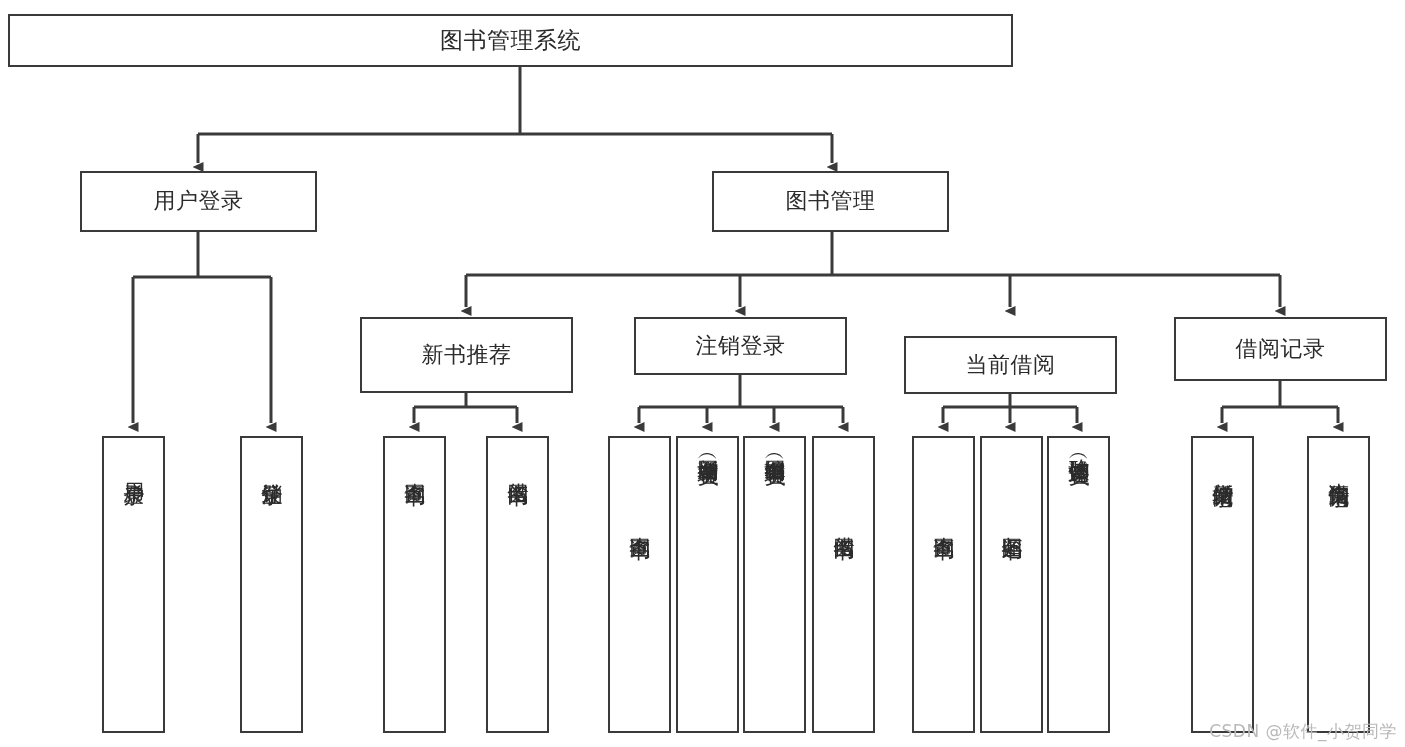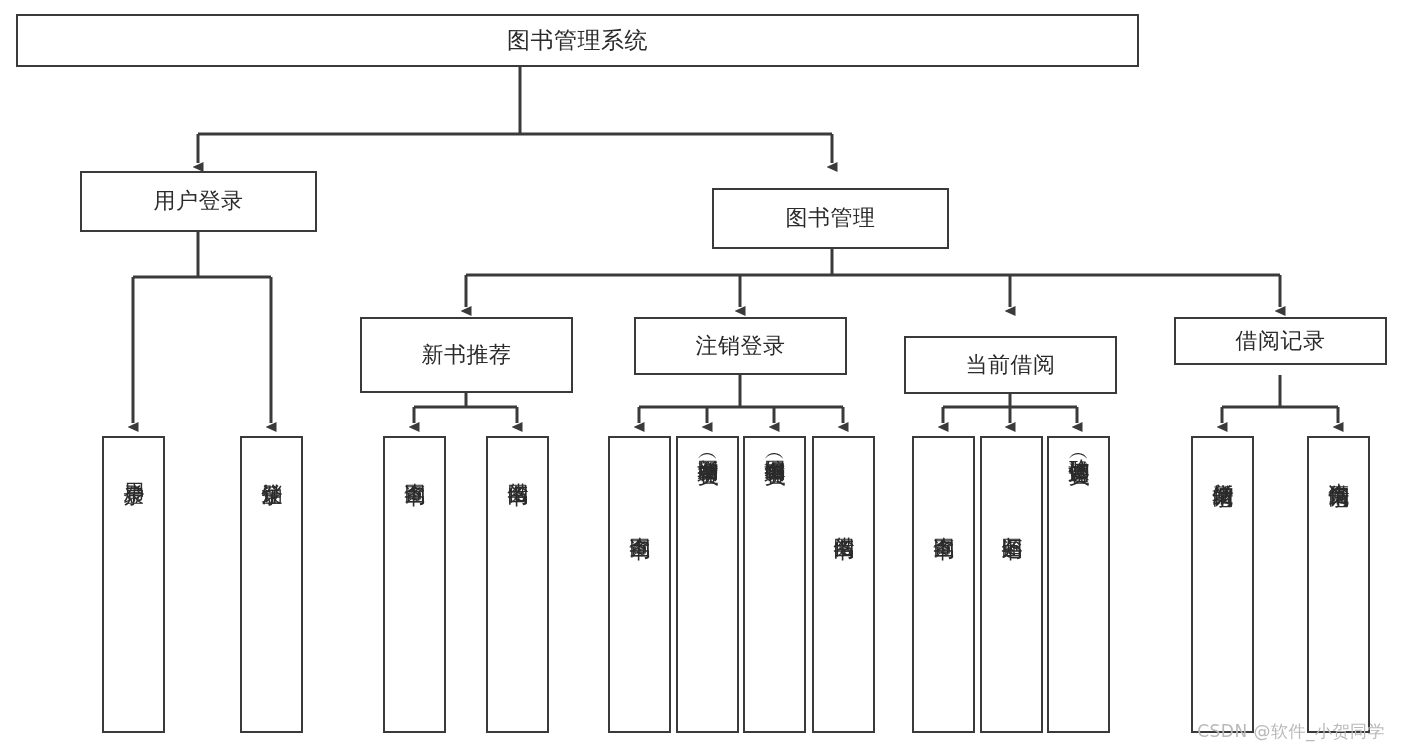--- a/index.html
+++ b/index.html
@@ -64,21 +64,21 @@
     margin-top: 0px;
   }
   .leaf-mid .vtext {
     margin-top: 78px;
   }
   .leaf-short .vtext {
     margin-top: 24px;
   }
   .watermark {
     position: absolute;
-    right: 20px;
+    right: 8px;
     bottom: 4px;
     font-size: 17px;
     color: #b9b9b9;
     letter-spacing: 0.5px;
     z-index: 5;
     white-space: nowrap;
   }
 </style>
 </head>
 <body>
@@ -128,33 +128,33 @@
       <path d="M1010,407 L1010,423" marker-end="url(#arrow)"></path>
       <path d="M1077,407 L1077,423" marker-end="url(#arrow)"></path>
 
       <path d="M1280,375 L1280,407"></path>
       <path d="M1222,407 L1338,407"></path>
       <path d="M1222,407 L1222,423" marker-end="url(#arrow)"></path>
       <path d="M1338,407 L1338,423" marker-end="url(#arrow)"></path>
     </g>
   </svg>
 
-  <div class="node node-h node-root" style="left:16px; top:14px; width:1123px; height:53px;">图书管理系统</div>
+  <div class="node node-h node-root" style="left:8px; top:14px; width:1005px; height:53px;">图书管理系统</div>
 
   <div class="node node-h" style="left:80px; top:171px; width:237px; height:61px;">用户登录</div>
 
-  <div class="node node-h" style="left:712px; top:188px; width:237px; height:61px;">图书管理</div>
+  <div class="node node-h" style="left:712px; top:171px; width:237px; height:61px;">图书管理</div>
 
   <div class="node node-h" style="left:360px; top:317px; width:213px; height:76px;">新书推荐</div>
 
   <div class="node node-h" style="left:634px; top:317px; width:213px; height:58px;">注销登录</div>
 
   <div class="node node-h" style="left:904px; top:336px; width:213px; height:58px;">当前借阅</div>
 
-  <div class="node node-h" style="left:1174px; top:317px; width:213px; height:48px;">借阅记录</div>
+  <div class="node node-h" style="left:1174px; top:317px; width:213px; height:64px;">借阅记录</div>
 
   <div class="node leaf leaf-short" style="left:102px; top:436px; width:63px; height:297px;">
     <span class="vtext">用户登录</span>
   </div>
 
   <div class="node leaf leaf-short" style="left:240px; top:436px; width:63px; height:297px;">
     <span class="vtext">注销登录</span>
   </div>
 
   <div class="node leaf leaf-short" style="left:383px; top:436px; width:63px; height:297px;">

